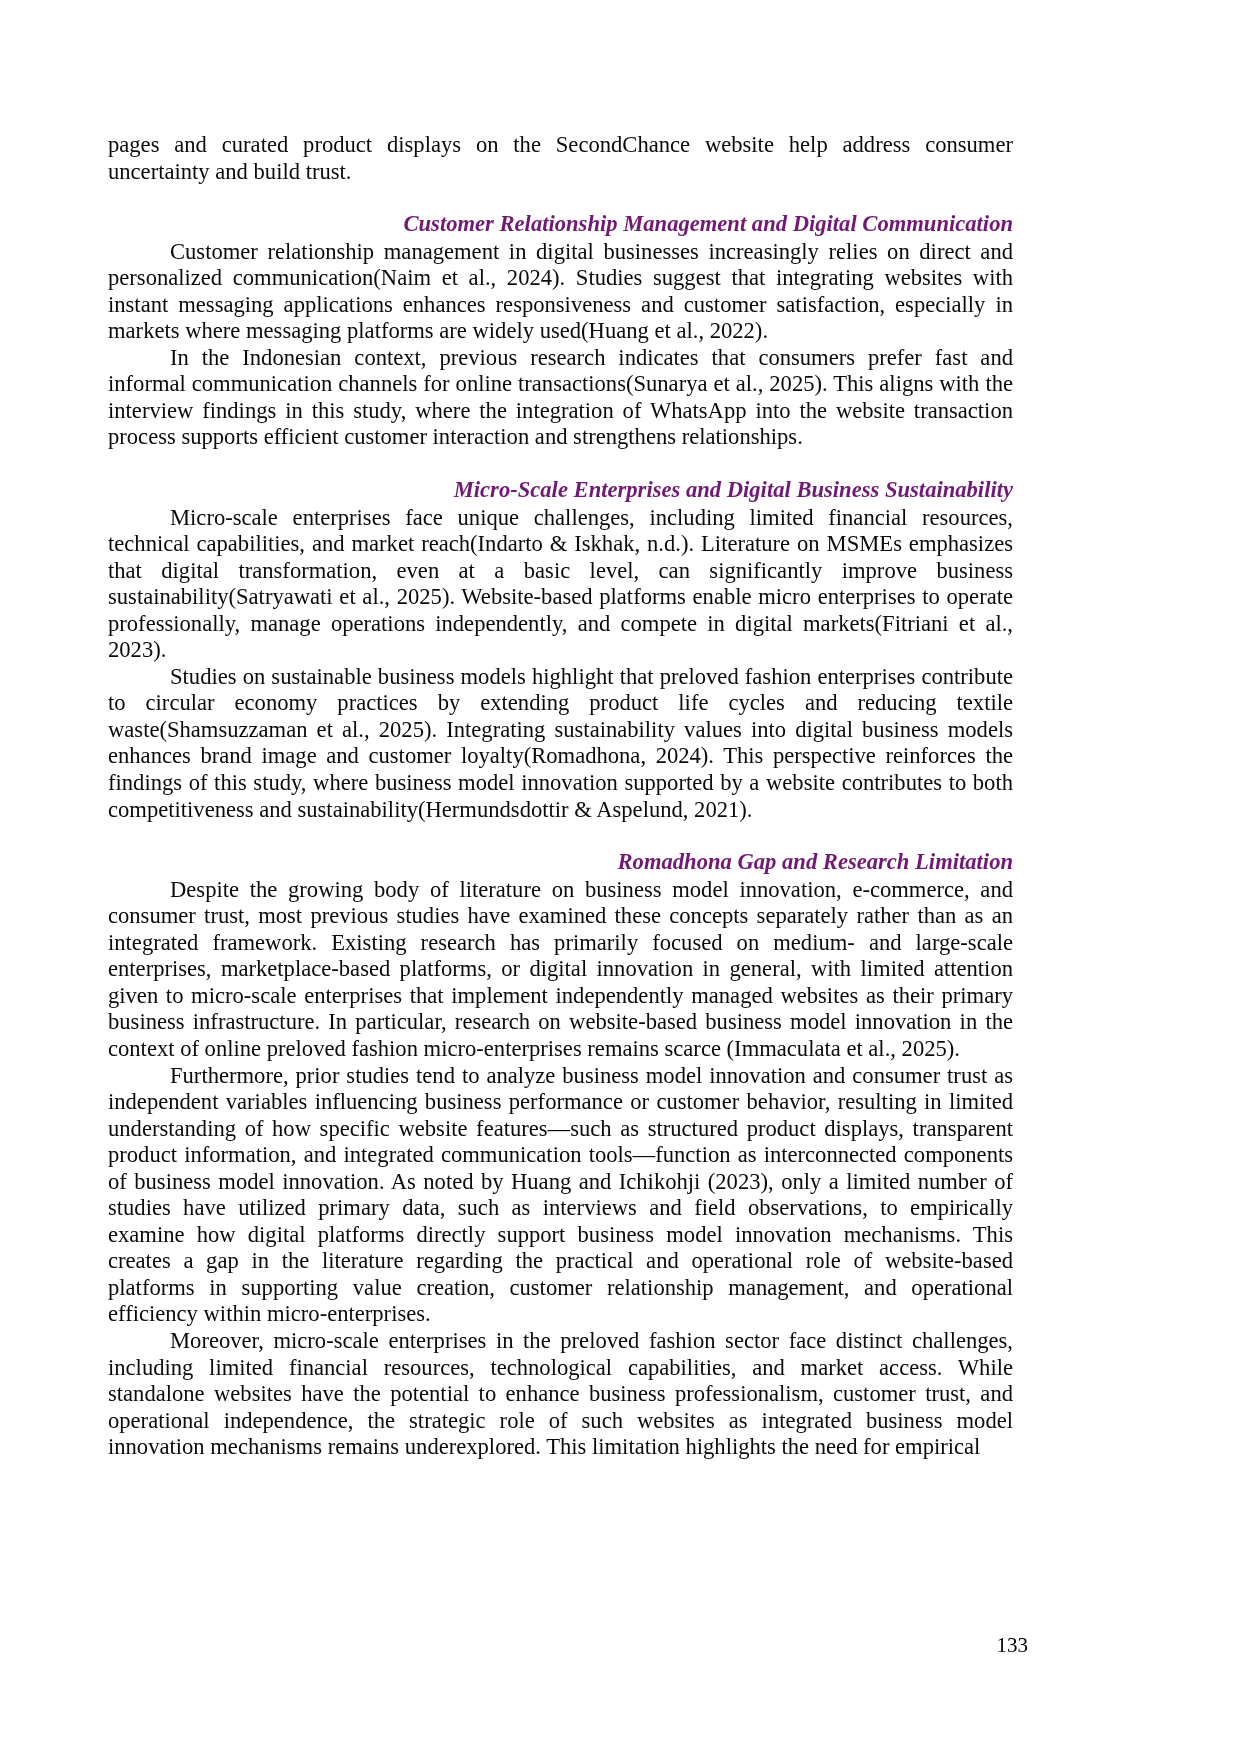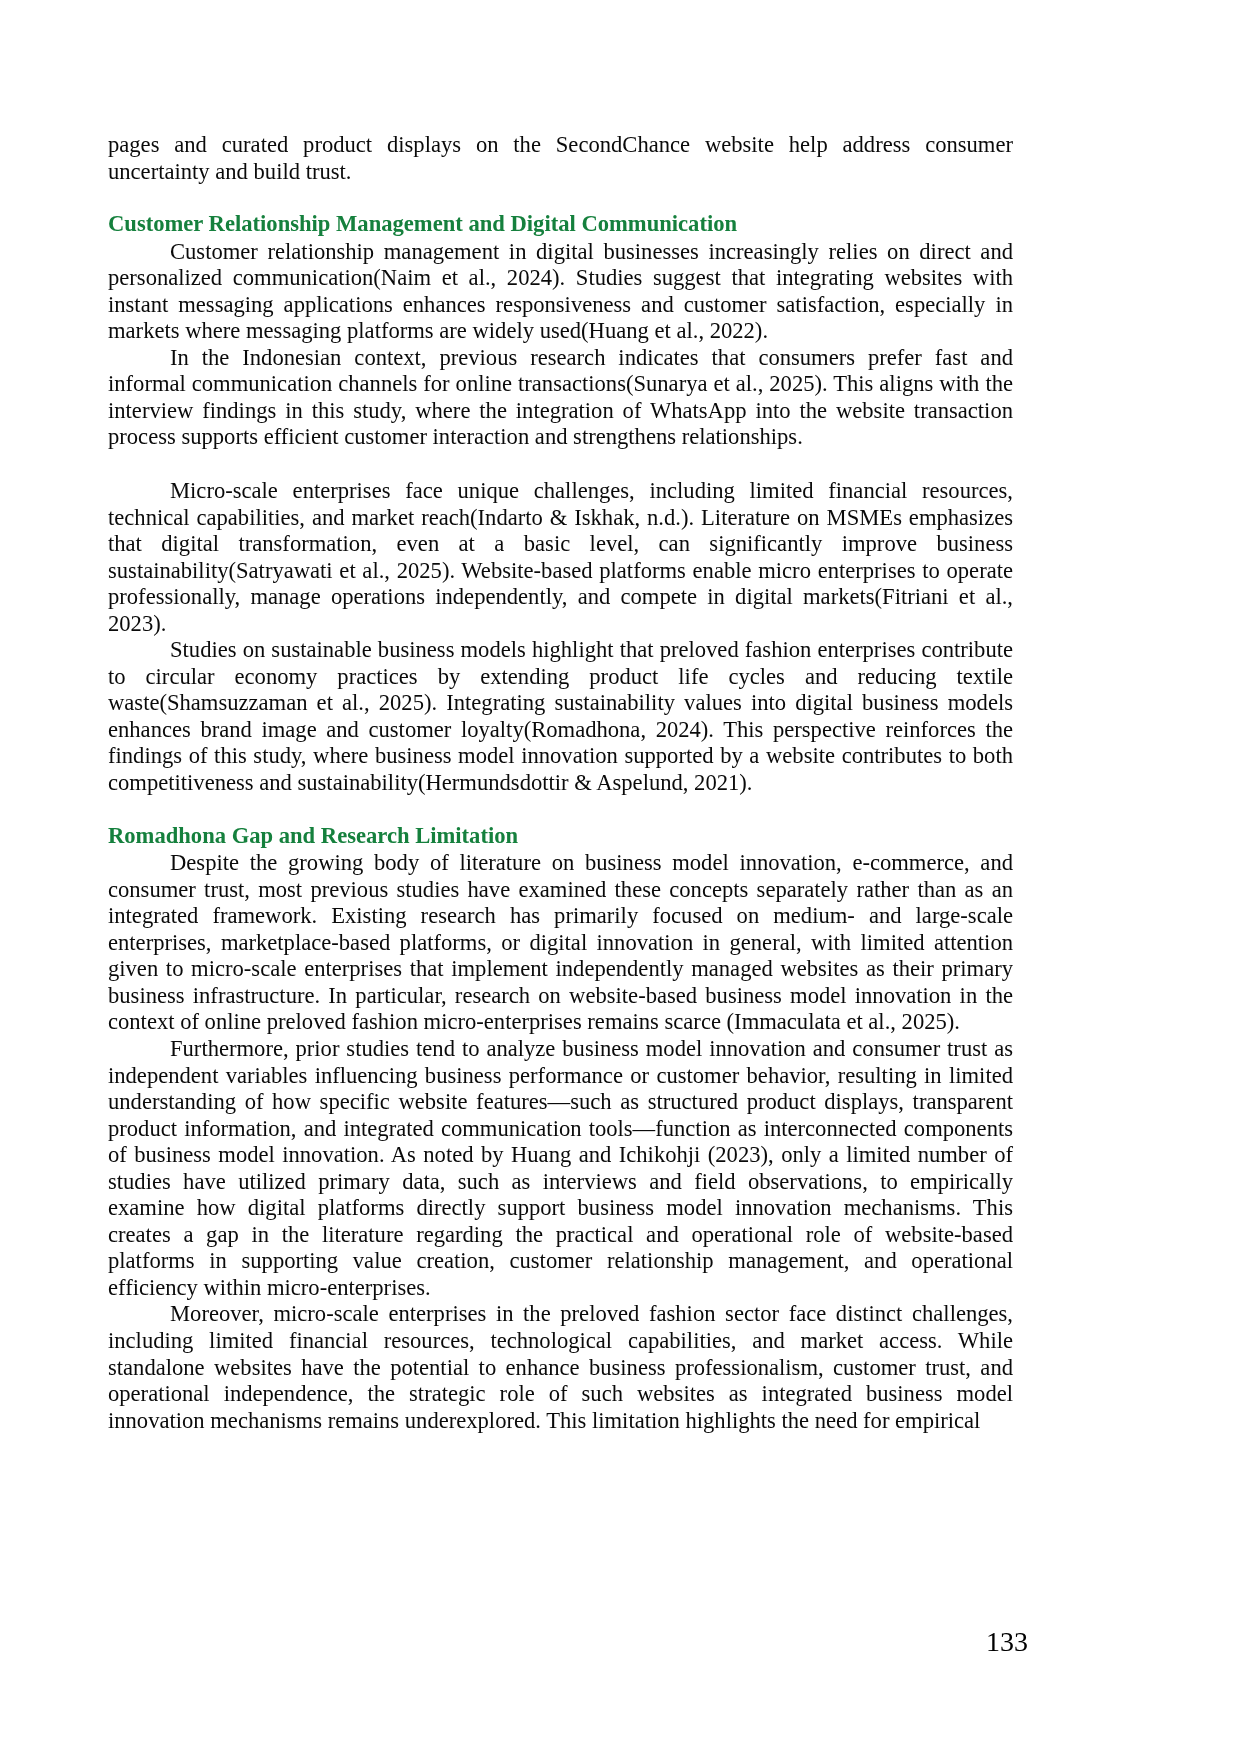--- a/index.html
+++ b/index.html
@@ -30,30 +30,31 @@
     hyphens: none;
   }
   p.body-text.indent {
     text-indent: 62px;
   }
   h2.section-heading {
     margin: 0;
     font-size: 22.6px;
     line-height: 1.175;
     font-weight: bold;
-    text-align: left;
-    color: #15803d;
+    text-align: right;
+    color: #701a75;
+    font-style: italic;
   }
   .gap-before-heading { height: 26px; }
   .gap-after-heading  { height: 1px; }
   .page-number {
     position: absolute;
     right: 108px;
     bottom: 96px;
-    font-size: 28px;
+    font-size: 21px;
     font-family: "Liberation Serif", "DejaVu Serif", serif;
     color: #000000;
     text-align: center;
   }
 </style>
 </head>
 <body>
 
 <div class="page">
   <div class="content">
@@ -65,20 +66,21 @@
     <h2 class="section-heading">Customer Relationship Management and Digital Communication</h2>
 
     <div class="gap-after-heading"></div>
 
     <p class="body-text indent">Customer relationship management in digital businesses increasingly relies on direct and personalized communication(Naim et al., 2024). Studies suggest that integrating websites with instant messaging applications enhances responsiveness and customer satisfaction, especially in markets where messaging platforms are widely used(Huang et al., 2022).</p>
 
     <p class="body-text indent">In the Indonesian context, previous research indicates that consumers prefer fast and informal communication channels for online transactions(Sunarya et al., 2025). This aligns with the interview findings in this study, where the integration of WhatsApp into the website transaction process supports efficient customer interaction and strengthens relationships.</p>
 
     <div class="gap-before-heading"></div>
 
+    <h2 class="section-heading">Micro-Scale Enterprises and Digital Business Sustainability</h2>
 
     <div class="gap-after-heading"></div>
 
     <p class="body-text indent">Micro-scale enterprises face unique challenges, including limited financial resources, technical capabilities, and market reach(Indarto &amp; Iskhak, n.d.). Literature on MSMEs emphasizes that digital transformation, even at a basic level, can significantly improve business sustainability(Satryawati et al., 2025). Website-based platforms enable micro enterprises to operate professionally, manage operations independently, and compete in digital markets(Fitriani et al., 2023).</p>
 
     <p class="body-text indent">Studies on sustainable business models highlight that preloved fashion enterprises contribute to circular economy practices by extending product life cycles and reducing textile waste(Shamsuzzaman et al., 2025). Integrating sustainability values into digital business models enhances brand image and customer loyalty(Romadhona, 2024). This perspective reinforces the findings of this study, where business model innovation supported by a website contributes to both competitiveness and sustainability(Hermundsdottir &amp; Aspelund, 2021).</p>
 
     <div class="gap-before-heading"></div>
 
     <h2 class="section-heading">Romadhona Gap and Research Limitation</h2>

